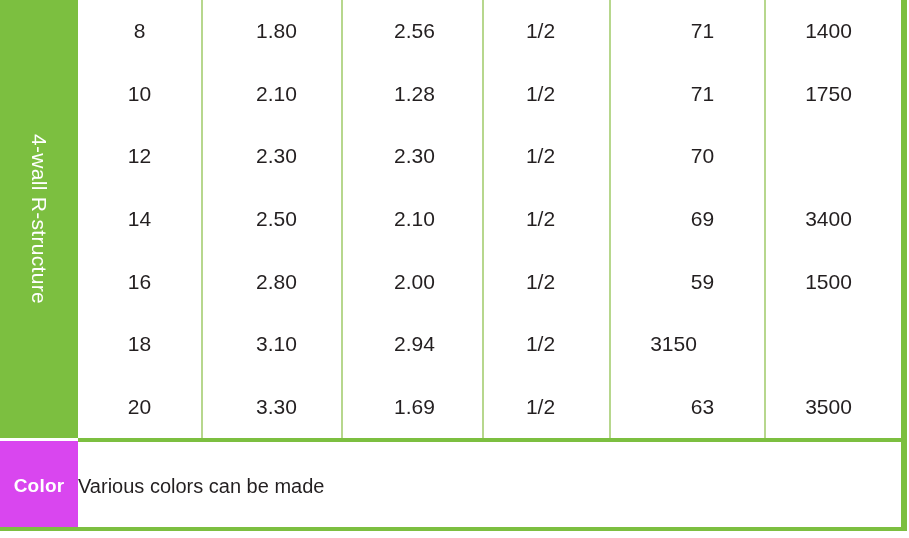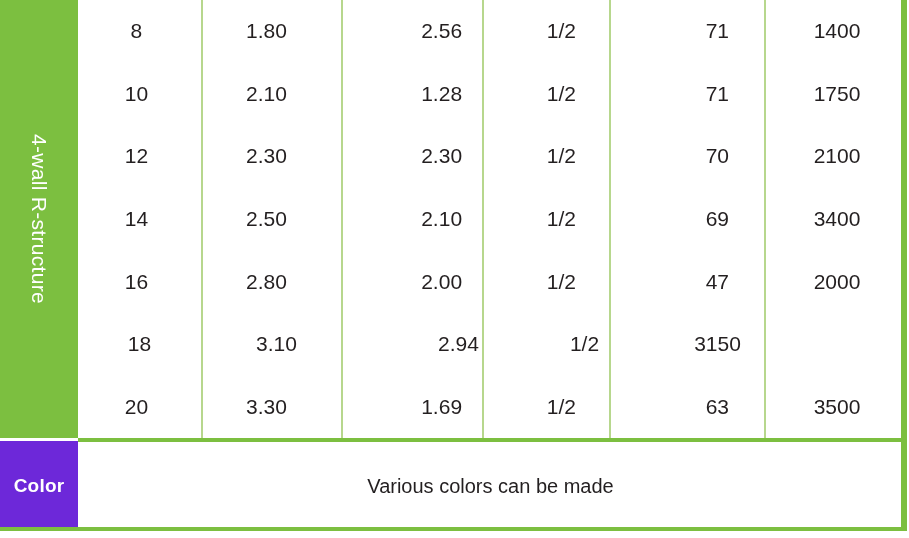--- a/index.html
+++ b/index.html
@@ -37,21 +37,21 @@
     font-size: 21px;
     letter-spacing: 0.3px;
   }
 
   .green-col-bottom {
     position: absolute;
     left: 0;
     top: 441px;
     width: 78px;
     height: 89px;
-    background: #6d28d9;
+    background: #d946ef;
     display: flex;
     align-items: center;
     justify-content: center;
   }
   .green-col-bottom-label {
     color: #ffffff;
     font-size: 19px;
     font-weight: bold;
     letter-spacing: 0.2px;
   }
@@ -92,21 +92,21 @@
     display: flex;
     align-items: center;
     justify-content: center;
     height: 100%;
     color: #231f20;
     font-size: 21px;
     box-sizing: border-box;
   }
   .c0 { width: 123px; }
   .c1 { width: 151px; }
-  .c2 { width: 125px; margin-left: 44px; }
+  .c2 { width: 125px; }
   .c3 { width: 127px; }
   .c4 { width: 155px; padding-left: 42px; }
   .c5 { width: 139px; }
 
   
   .hrule {
     position: absolute;
     left: 78px;
     top: 438px;
     width: 825px;
@@ -117,21 +117,20 @@
   
   .color-row {
     position: absolute;
     left: 78px;
     top: 442px;
     width: 825px;
     height: 88px;
     background: #ffffff;
     display: flex;
     align-items: center;
-    justify-content: center;
   }
   .color-row-text {
     color: #231f20;
     font-size: 20px;
   }
 
   
   .frame-right {
     position: absolute;
     left: 901px;
@@ -181,37 +180,36 @@
         <div class="cell c3">1/2</div>
         <div class="cell c4">71</div>
         <div class="cell c5">1750</div>
       </div>
       <div class="row">
         <div class="cell c0">12</div>
         <div class="cell c1">2.30</div>
         <div class="cell c2">2.30</div>
         <div class="cell c3">1/2</div>
         <div class="cell c4">70</div>
-        <div class="cell c5">2100</div>
       </div>
       <div class="row">
         <div class="cell c0">14</div>
         <div class="cell c1">2.50</div>
         <div class="cell c2">2.10</div>
         <div class="cell c3">1/2</div>
         <div class="cell c4">69</div>
         <div class="cell c5">3400</div>
       </div>
       <div class="row">
         <div class="cell c0">16</div>
         <div class="cell c1">2.80</div>
         <div class="cell c2">2.00</div>
         <div class="cell c3">1/2</div>
-        <div class="cell c4">47</div>
-        <div class="cell c5">2000</div>
+        <div class="cell c4">59</div>
+        <div class="cell c5">1500</div>
       </div>
       <div class="row">
         <div class="cell c0">18</div>
         <div class="cell c1">3.10</div>
         <div class="cell c2">2.94</div>
         <div class="cell c3">1/2</div>
         <div class="cell c5">3150</div>
       </div>
       <div class="row">
         <div class="cell c0">20</div>

